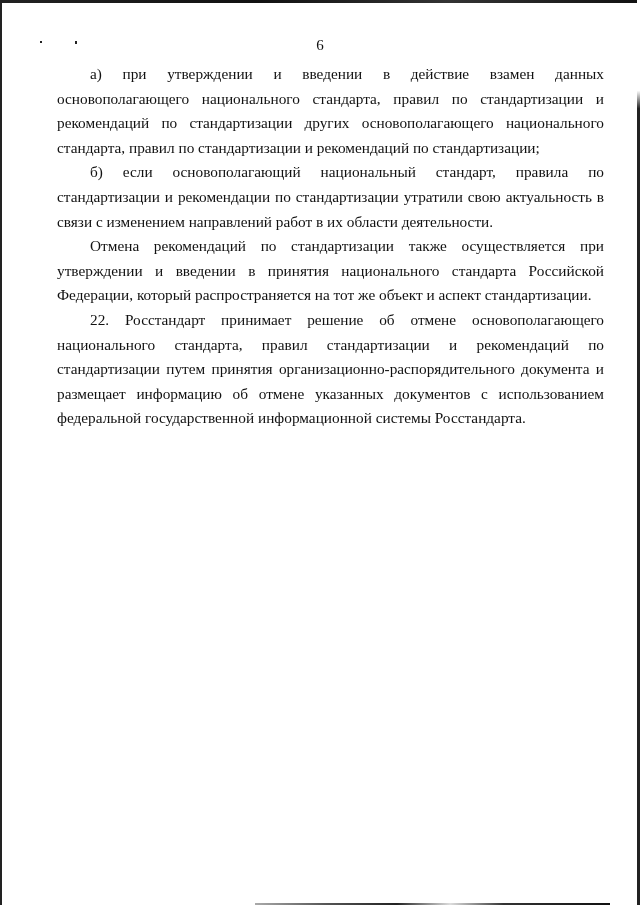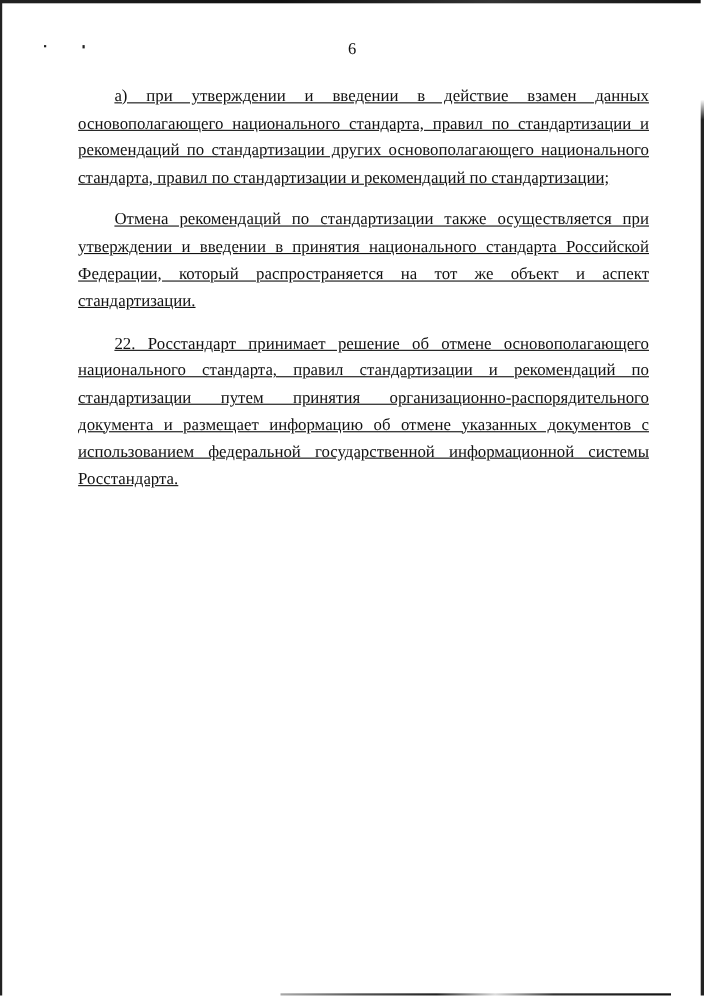--- a/index.html
+++ b/index.html
@@ -54,38 +54,38 @@
     }
     .body-text {
       position: absolute;
       top: 62px;
       left: 57px;
       width: 547px;
       font-size: 15.3px;
       line-height: 24.6px;
     }
     .para {
-      margin: 14px;
+      margin: 0;
       text-align: justify;
       text-indent: 33px;
-      text-decoration: underline;
     }
   </style>
 </head>
 <body>
 
 <div class="page">
   <div class="edge-top"></div>
   <div class="edge-left"></div>
   <div class="edge-right"></div>
   <div class="edge-bottom"></div>
 
   <div class="dot" style="left:40px; top:41px;"></div>
   <div class="dot" style="left:75px; top:41px; height:3px;"></div>
 
   <div class="page-number">6</div>
 
   <div class="body-text">
     <p class="para">а) при утверждении и введении в действие взамен данных основополагающего национального стандарта, правил по стандартизации и рекомендаций по стандартизации других основополагающего национального стандарта, правил по стандартизации и рекомендаций по стандартизации;</p>
+    <p class="para">б) если основополагающий национальный стандарт, правила по стандартизации и рекомендации по стандартизации утратили свою актуальность в связи с изменением направлений работ в их области деятельности.</p>
     <p class="para">Отмена рекомендаций по стандартизации также осуществляется при утверждении и введении в принятия национального стандарта Российской Федерации, который распространяется на тот же объект и аспект стандартизации.</p>
     <p class="para">22. Росстандарт принимает решение об отмене основополагающего национального стандарта, правил стандартизации и рекомендаций по стандартизации путем принятия организационно-распорядительного документа и размещает информацию об отмене указанных документов с использованием федеральной государственной информационной системы Росстандарта.</p>
   </div>
 </div>
 
 </body></html>

